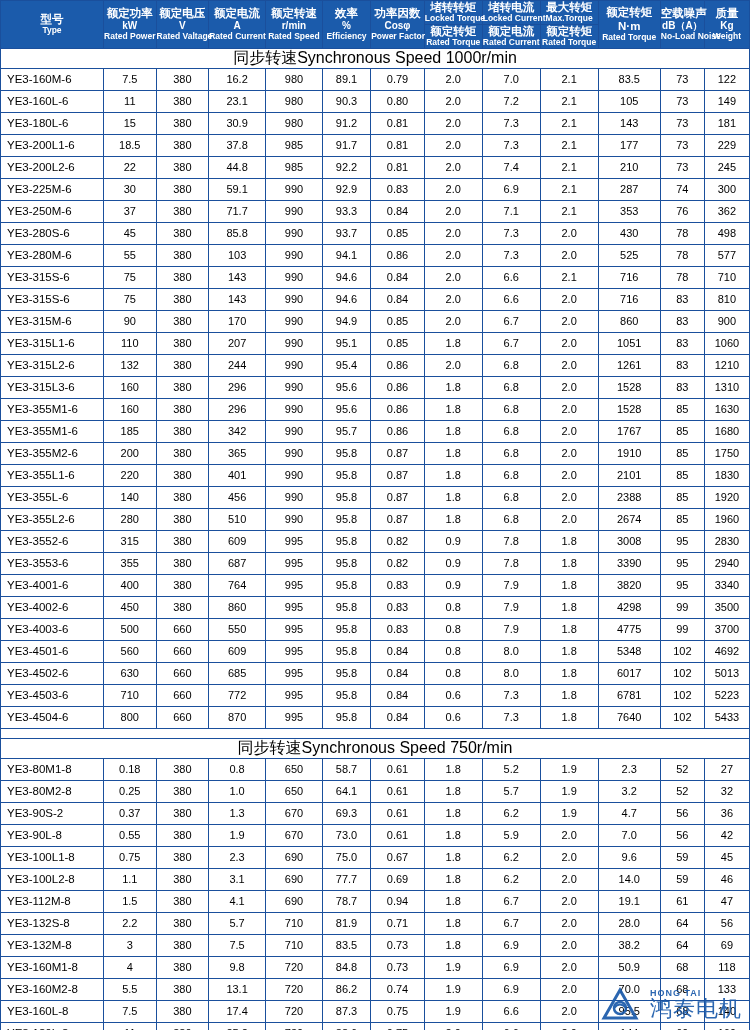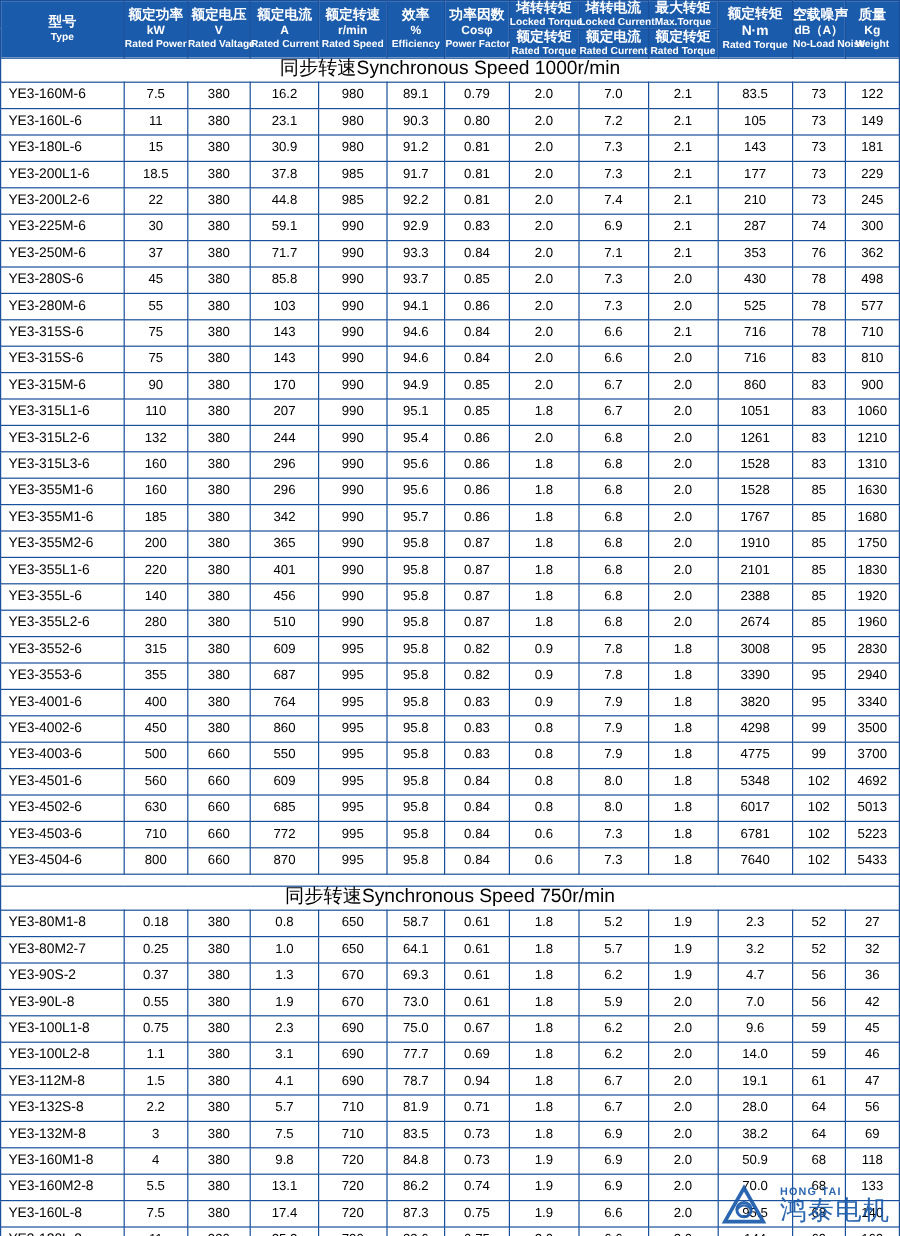--- a/index.html
+++ b/index.html
@@ -675,21 +675,21 @@
         <td>58.7</td>
         <td>0.61</td>
         <td>1.8</td>
         <td>5.2</td>
         <td>1.9</td>
         <td>2.3</td>
         <td>52</td>
         <td>27</td>
       </tr>
       <tr>
-        <td class="model">YE3-80M2-7</td>
+        <td class="model">YE3-80M2-8</td>
         <td>0.25</td>
         <td>380</td>
         <td>1.0</td>
         <td>650</td>
         <td>64.1</td>
         <td>0.61</td>
         <td>1.8</td>
         <td>5.7</td>
         <td>1.9</td>
         <td>3.2</td>

